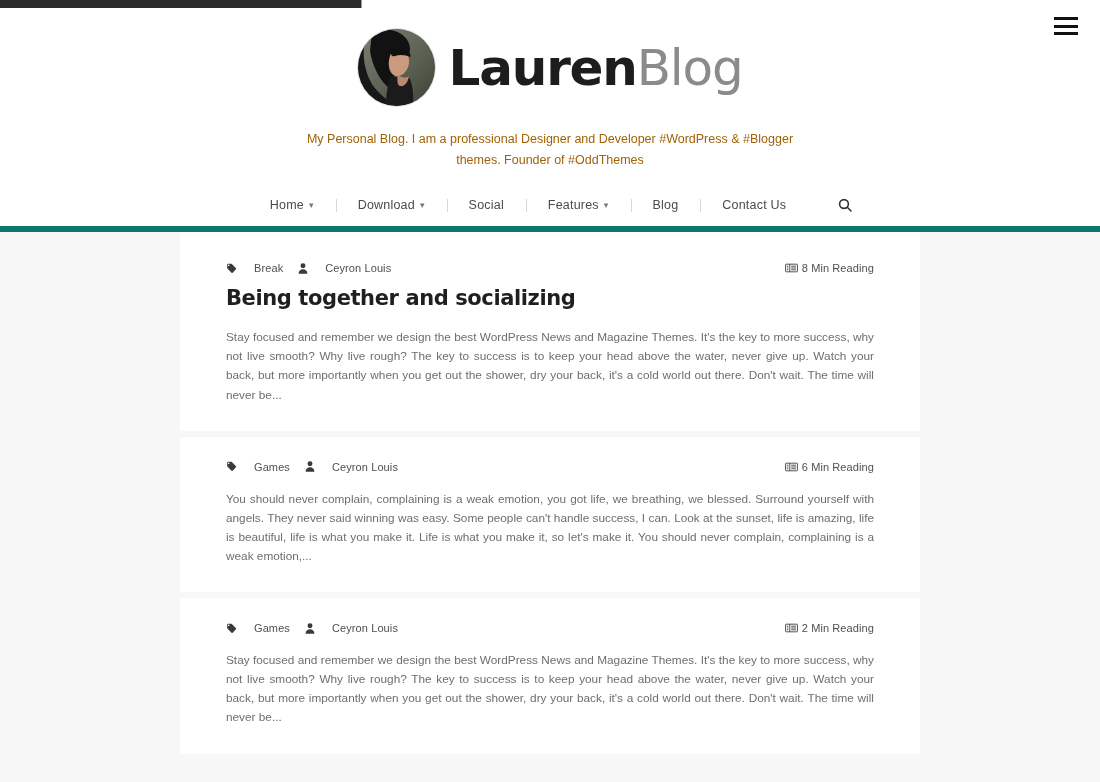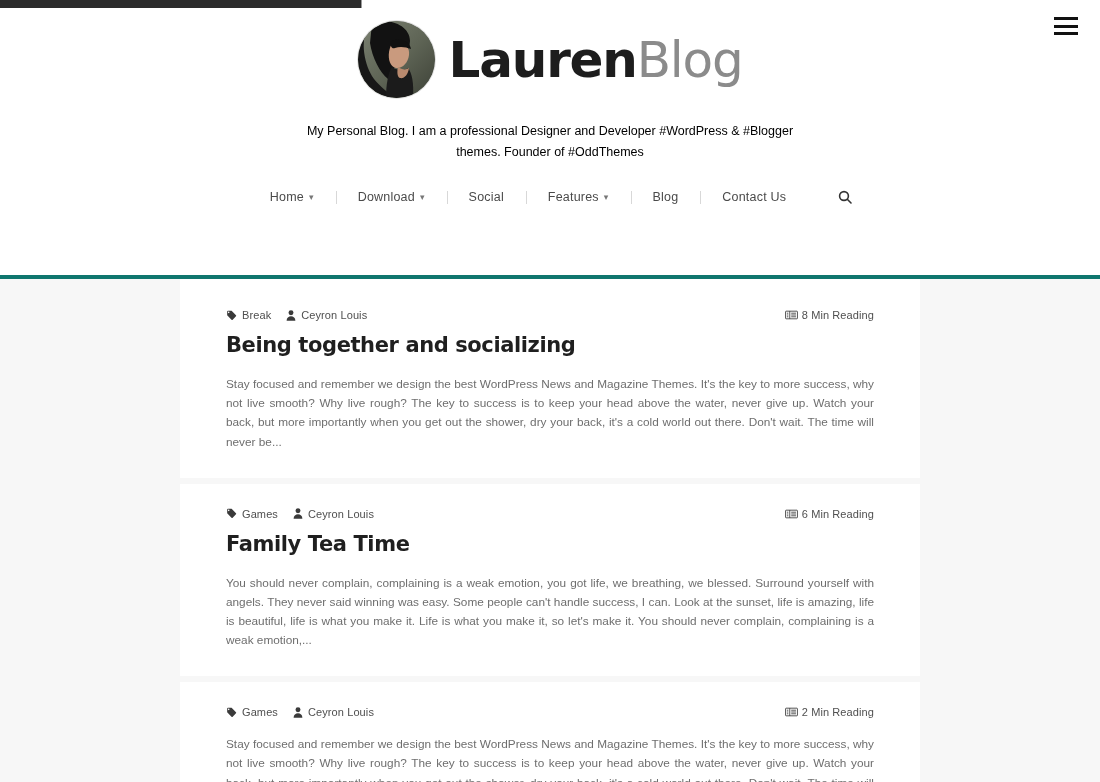--- a/index.html
+++ b/index.html
@@ -27,23 +27,23 @@
     height: 8px;
     width: 362px;
     background: #2b2b2b;
     border-right: 1px solid #9a9a9a;
   }
 
   
   .site-header {
     position: relative;
     background: #ffffff;
-    padding-top: 4px;
-    height: 279px;
-    border-bottom: 4px solid #0f766e;
+    padding-top: 12px;
+    height: 232px;
+    border-bottom: 6px solid #0f766e;
   }
 
   .hamburger {
     position: absolute;
     top: 17px;
     right: 22px;
     width: 24px;
     height: 18px;
     display: flex;
     flex-direction: column;
@@ -85,21 +85,21 @@
     white-space: nowrap;
     font-family: "DejaVu Sans", sans-serif;
   }
   .brand-text .b1 { color: #1d1d1d; font-weight: 700; }
   .brand-text .b2 { color: #8b8b8b; font-weight: 400; }
 
   .tagline {
     margin: 23px auto 0;
     width: 520px;
     text-align: center;
-    color: #000000;
+    color: #a16207;
     font-size: 12.5px;
     line-height: 1.65;
   }
 
   
   .main-nav {
     margin-top: 28px;
     display: flex;
     align-items: center;
     justify-content: center;
@@ -155,21 +155,21 @@
   .post-card:first-child { padding-top: 30px; }
 
   .post-meta {
     display: flex;
     align-items: center;
     font-size: 11px;
     color: #4f4f4f;
     letter-spacing: .1px;
   }
   .meta-left { display: flex; align-items: center; gap: 15px; }
-  .meta-item { display: flex; align-items: center; gap: 5px; cursor: pointer; }
+  .meta-item { display: flex; align-items: center; gap: 17px; cursor: pointer; }
   .meta-right { margin-left: auto; display: flex; align-items: center; gap: 4px; padding-left: 8px; }
   .meta-icon { display: inline-flex; align-items: center; color: #3a3a3a; }
 
   .post-title {
     margin: 11px 0 0 0;
     font-size: 21px;
     line-height: 1.25;
     font-weight: 600;
     color: #1f1f1f;
     font-family: "DejaVu Sans", sans-serif;
@@ -332,21 +332,20 @@
                 <line x1="2.6" y1="6.5" x2="4.6" y2="6.5"></line>
                 <line x1="2.6" y1="9" x2="4.6" y2="9"></line>
                 <line x1="8.6" y1="4" x2="15.2" y2="4"></line>
                 <line x1="8.6" y1="6.5" x2="15.2" y2="6.5"></line>
                 <line x1="8.6" y1="9" x2="15.2" y2="9"></line>
               </svg>
           </span>
           <span>6 Min Reading</span>
         </div>
       </div>
-      <h2 class="post-title">Family Tea Time</h2>
       <p class="post-excerpt">You should never complain, complaining is a weak emotion, you got life, we breathing, we blessed. Surround yourself with angels. They never said winning was easy. Some people can't handle success, I can. Look at the sunset, life is amazing, life is beautiful, life is what you make it. Life is what you make it, so let's make it. You should never complain, complaining is a weak emotion,...</p>
     </article>
 
     <article class="post-card">
       <div class="post-meta">
         <div class="meta-left">
           <div class="meta-item">
             <span class="meta-icon">
               <svg width="11" height="11" viewBox="0 0 16 16" fill="#3a3a3a">
                   <path d="M1.5 1.2h6.2c.3 0 .6.1.8.3l6 6c.5.5.5 1.2 0 1.7l-4.8 4.8c-.5.5-1.2.5-1.7 0l-6-6c-.2-.2-.3-.5-.3-.8V2.4c0-.7.5-1.2 1.2-1.2zm2.4 3.4a1.2 1.2 0 1 0 0-2.4 1.2 1.2 0 0 0 0 2.4z"></path>

